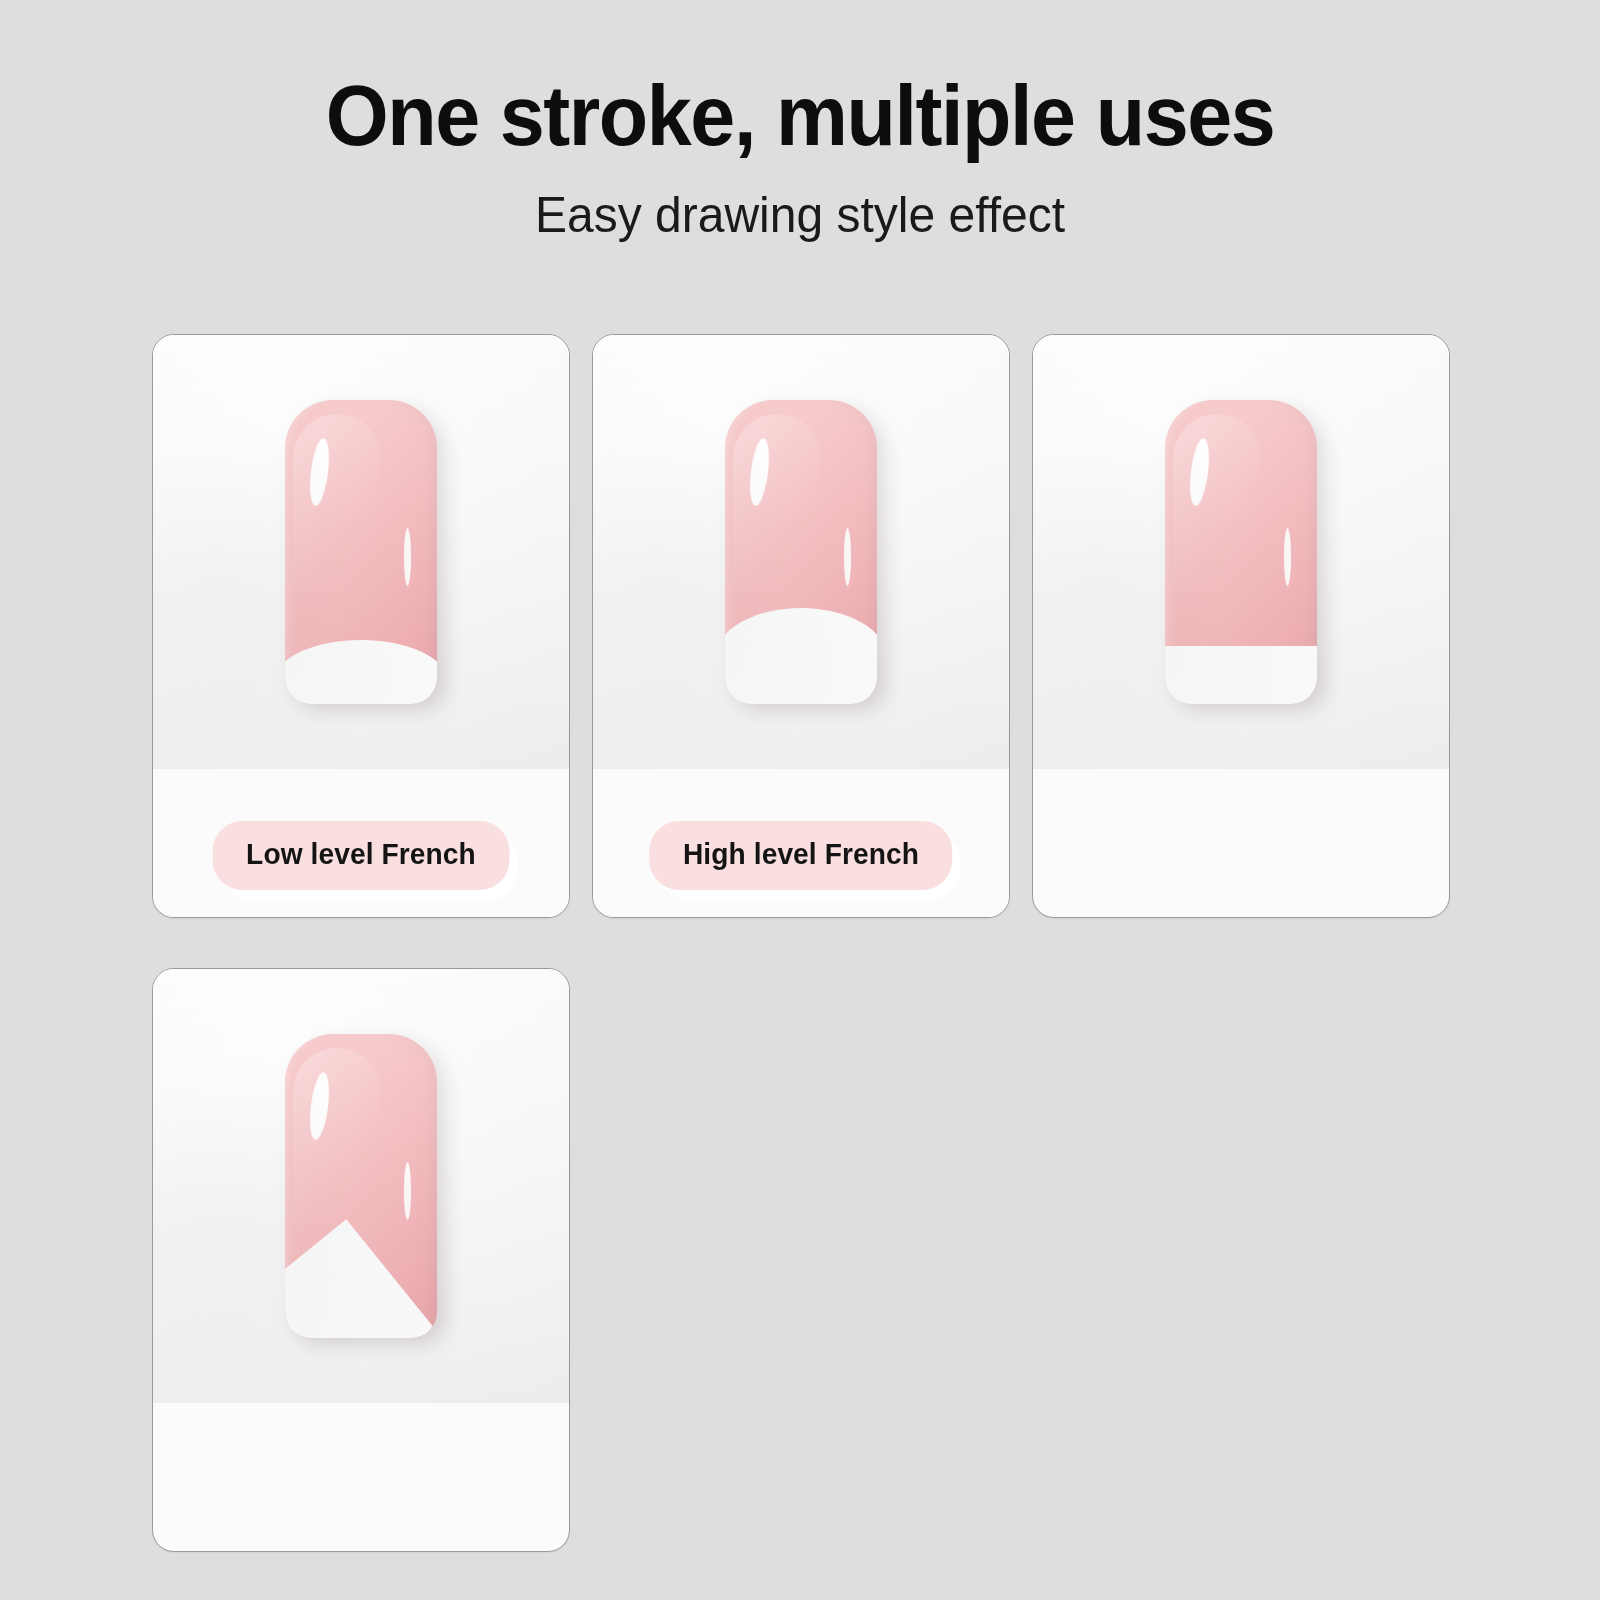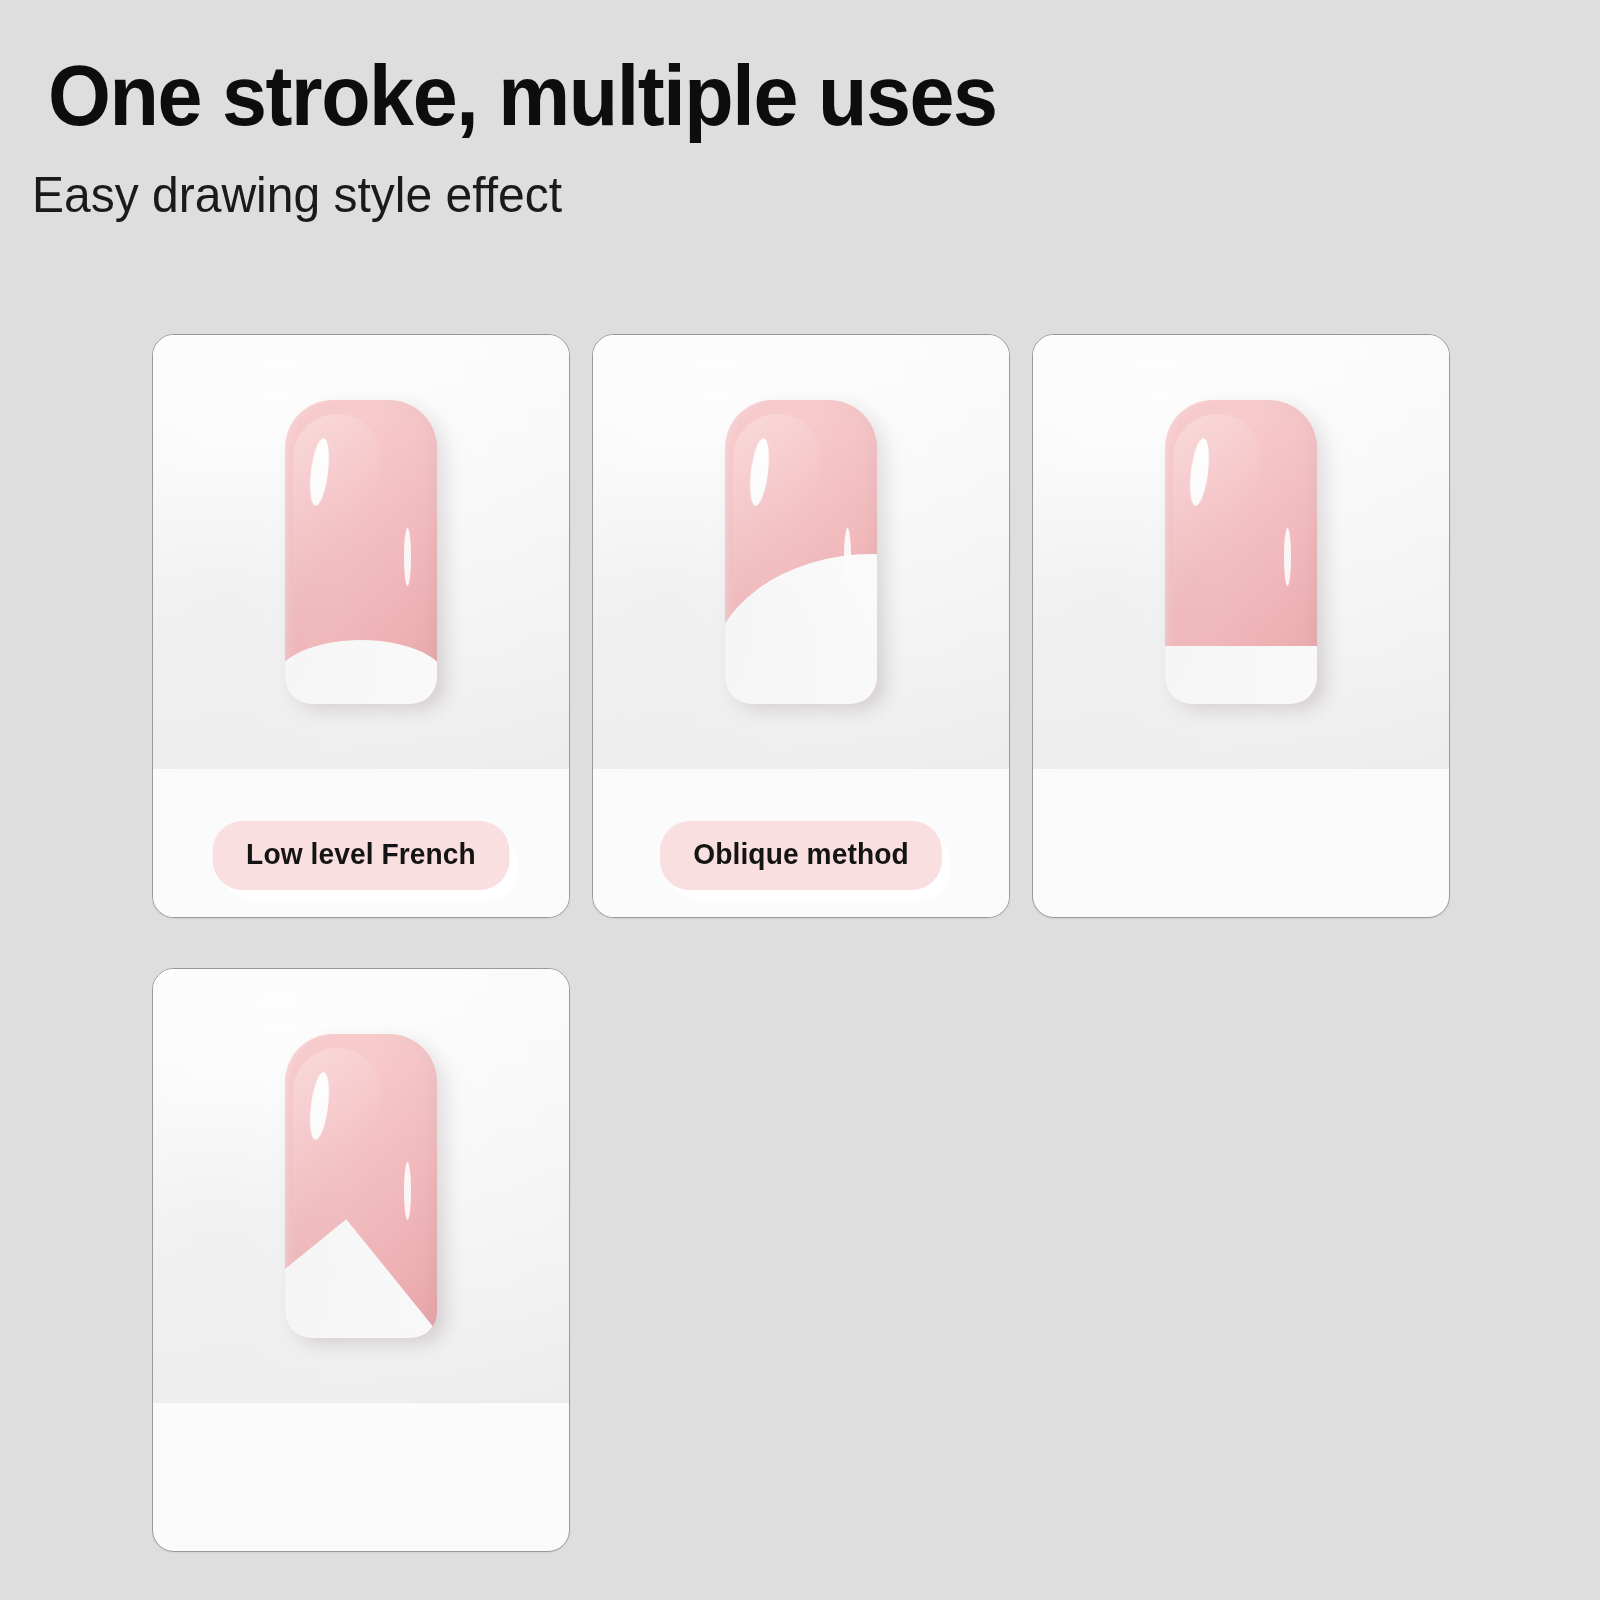--- a/index.html
+++ b/index.html
@@ -11,21 +11,22 @@
     height: 1600px;
     background: #dedede;
     font-family: "Liberation Sans", sans-serif;
     overflow: hidden;
     position: relative;
   }
 
   
   .header {
     width: 100%;
-    padding-top: 52px;
+    padding-top: 72px;
+    text-align: center;
   }
   .title {
     font-family: "Liberation Sans Narrow", "Liberation Sans", sans-serif;
     font-size: 86px;
     font-weight: 700;
     letter-spacing: -1.5px;
     color: #0d0d0d;
     line-height: 1.0;
     margin: 0;
     transform: scaleX(0.94);
@@ -244,41 +245,41 @@
         </div>
       </div>
     </div>
     <div class="footer">
       <div class="pill">
         <span class="pill-text">Low level French</span>
       </div>
     </div>
   </div>
 
-
   <div class="card">
     <div class="photo">
       <div class="nail-stage">
         <div class="nail-shadow"></div>
         <div class="nail-wrap">
           <div class="nail-body">
-            <div class="tip tip-oblique-method"></div>
+            <div class="tip tip-high"></div>
             <div class="gloss-sheen"></div>
             <div class="gloss-main"></div>
             <div class="gloss-side"></div>
           </div>
         </div>
       </div>
     </div>
     <div class="footer">
       <div class="pill">
-        <span class="pill-text">Oblique method</span>
+        <span class="pill-text">High level French</span>
       </div>
     </div>
   </div>
+
 
   <div class="card">
     <div class="photo">
       <div class="nail-stage">
         <div class="nail-shadow"></div>
         <div class="nail-wrap">
           <div class="nail-body">
             <div class="tip tip-straight"></div>
             <div class="gloss-sheen"></div>
             <div class="gloss-main"></div>

